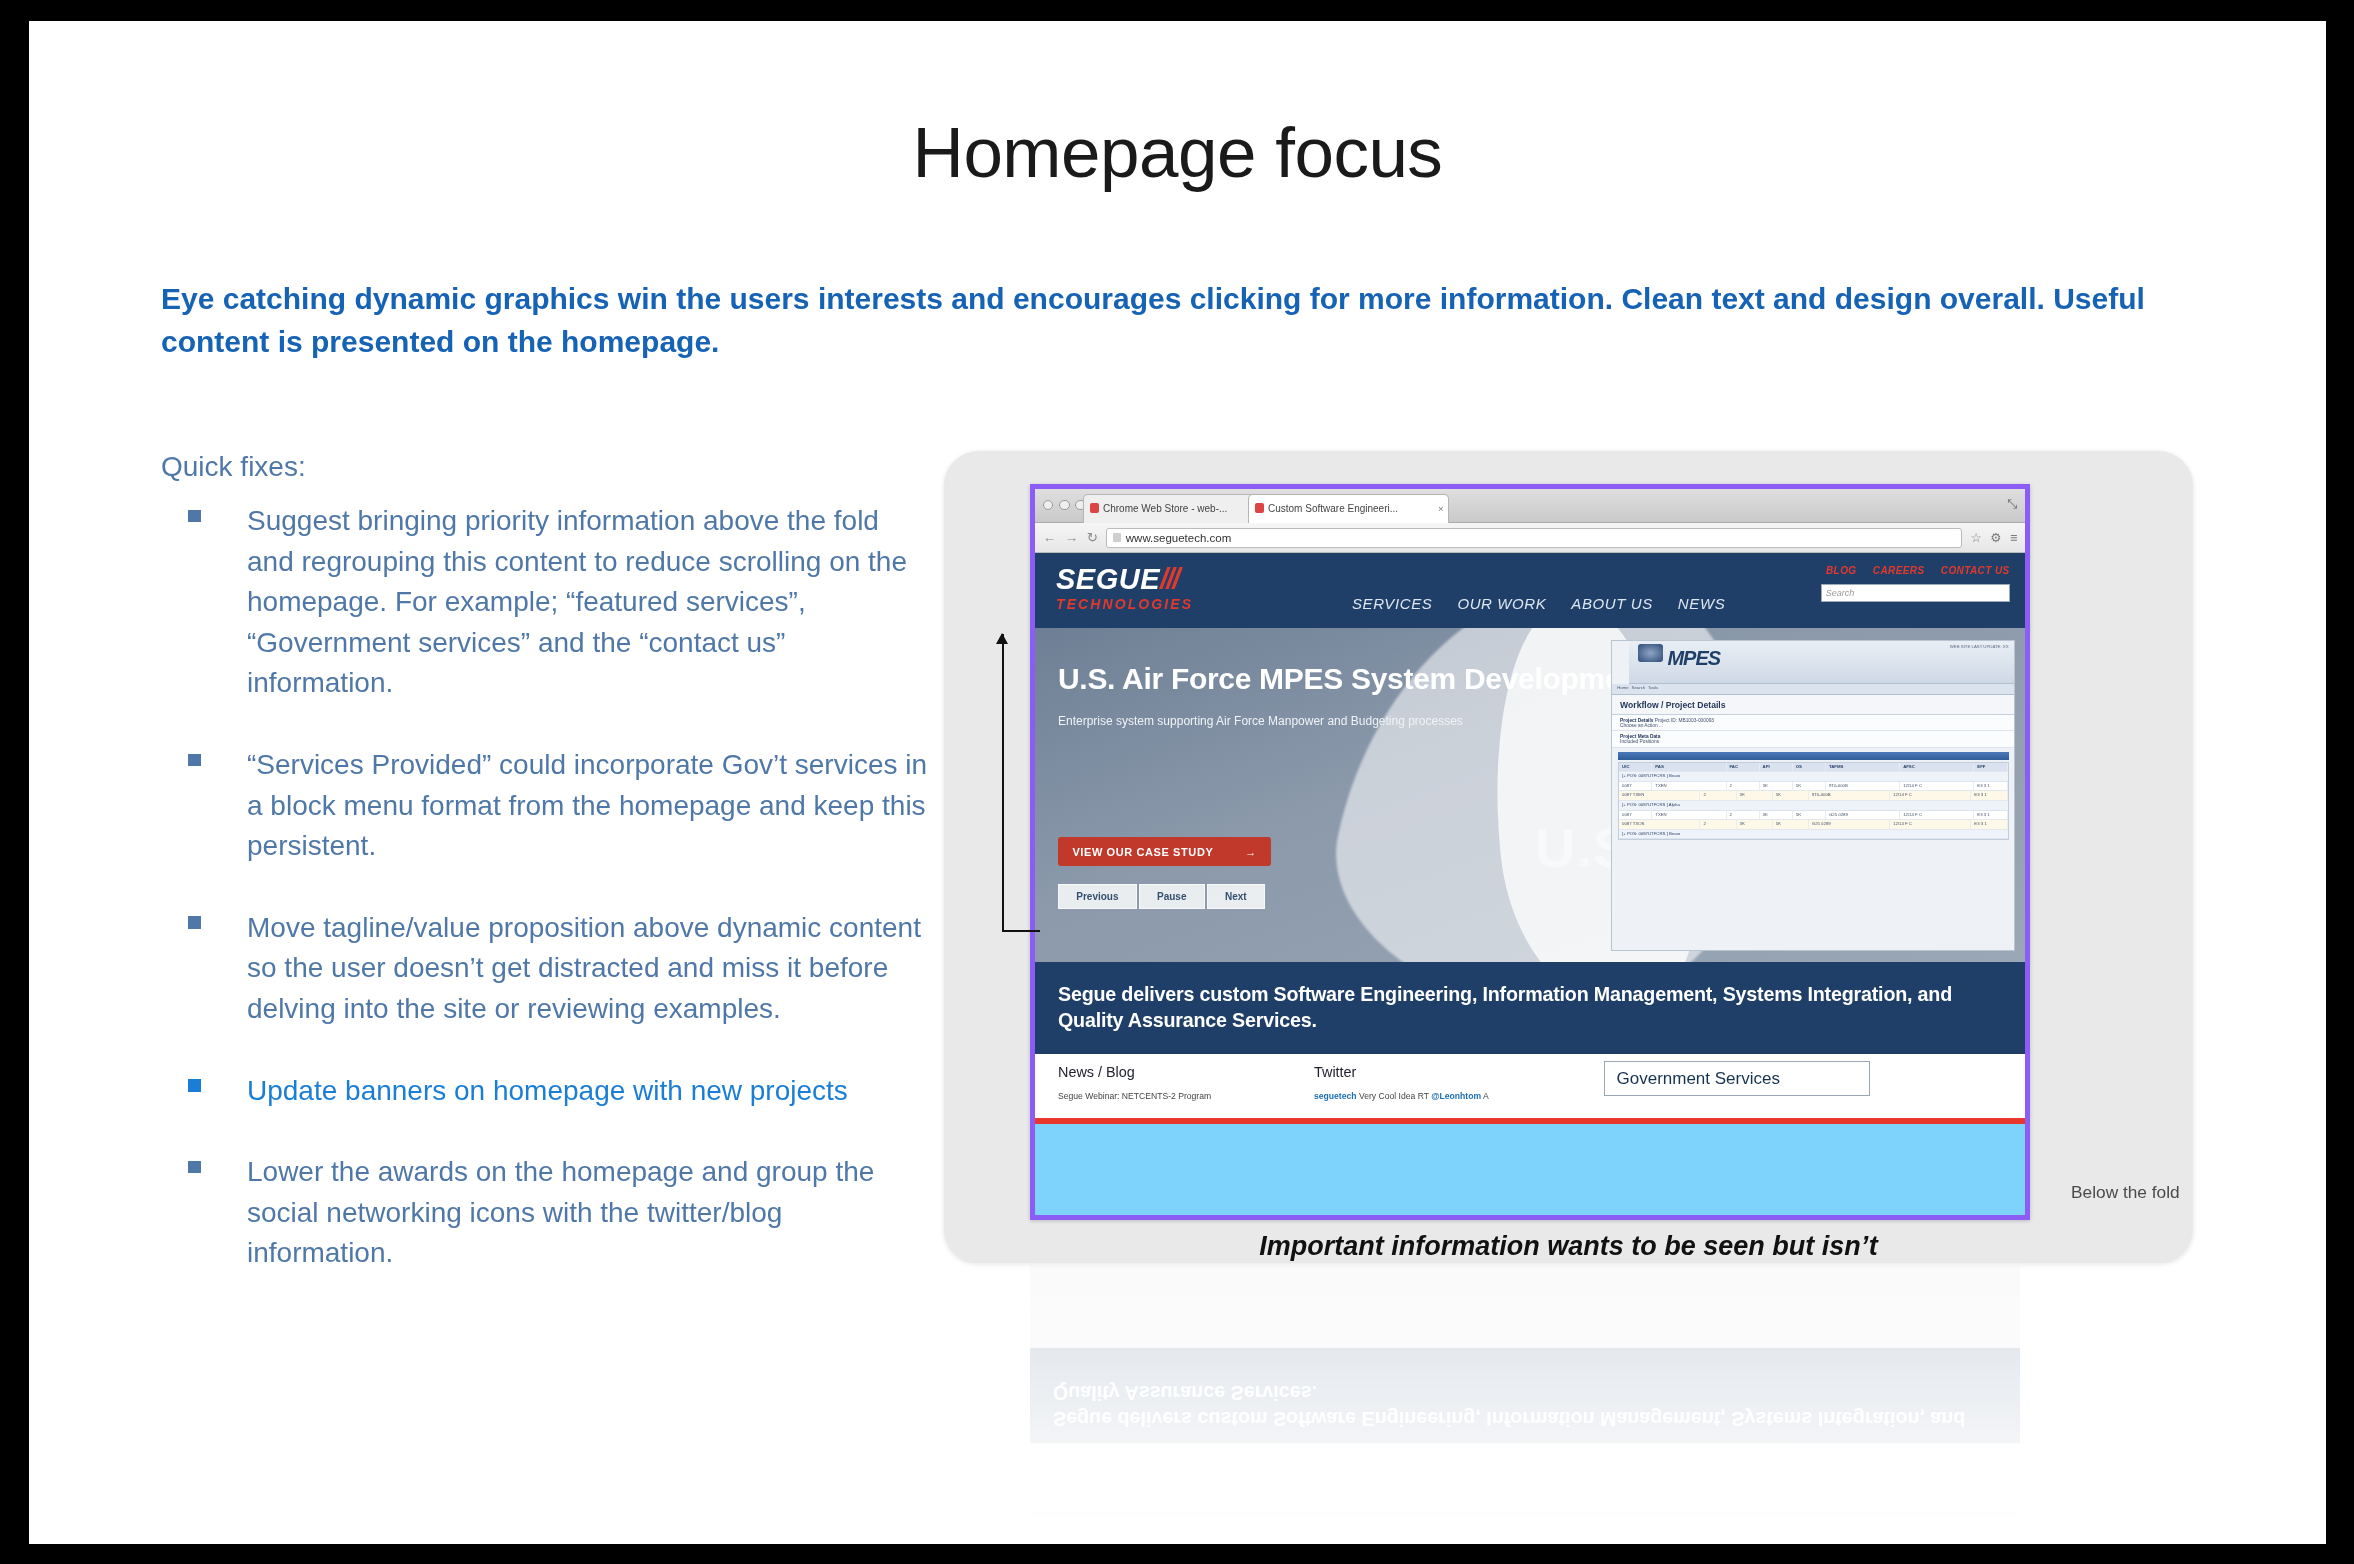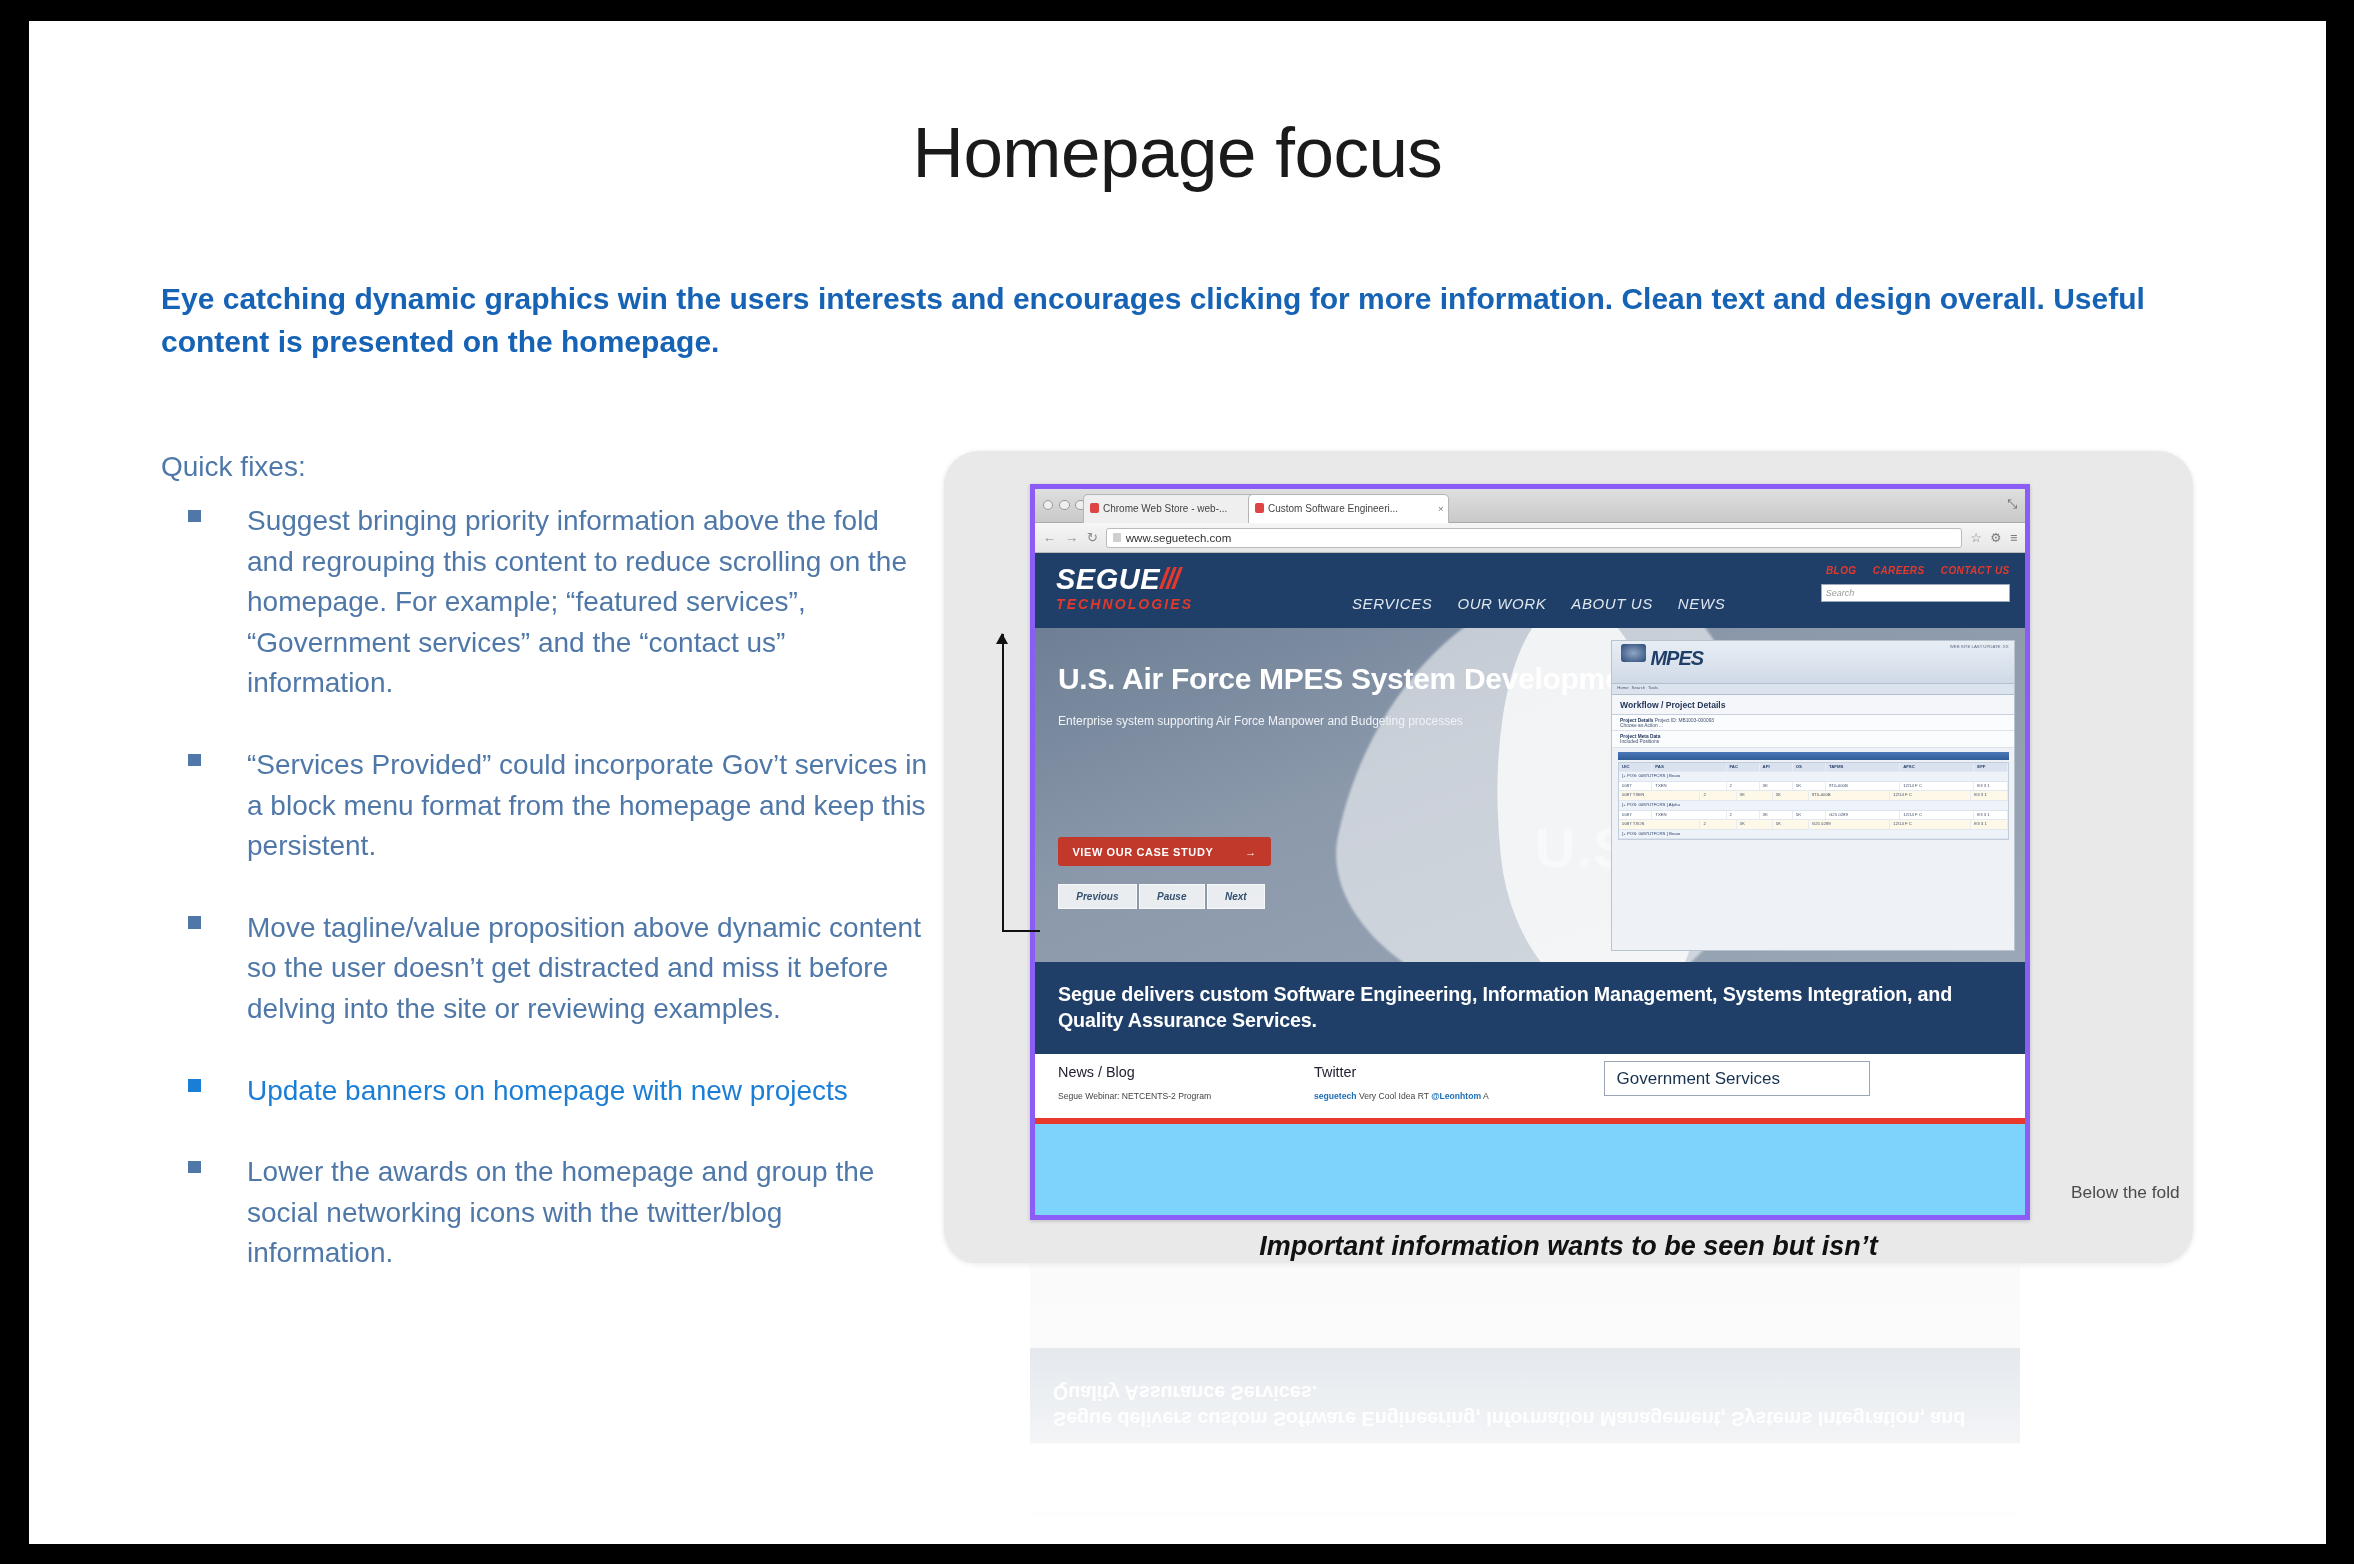--- a/index.html
+++ b/index.html
@@ -341,21 +341,20 @@
     gap: 1.9px;
     z-index: 3;
   }
   .slider-ctrls span {
     background: rgba(255,255,255,0.82);
     color: #33506f;
     font-size: 10px;
     font-weight: bold;
     padding: 5.8px 17.3px;
     border: 1px solid rgba(255,255,255,0.6);
-    font-style: italic;
   }
 
   
   .app-shot {
     position: absolute;
     right: 9.6px;
     top: 11.5px;
     width: 402px;
     height: 309px;
     background: #eef1f5;
@@ -363,20 +362,21 @@
     z-index: 4;
     overflow: hidden;
     font-size: 5.3px;
     color: #40506a;
   }
   .app-top {
     height: 42px;
     background: linear-gradient(#e9eef5,#cfd9e6);
     border-bottom: 1px solid #b2bfd0;
     position: relative;
+    margin-left: 17px;
   }
   .app-top .mpes {
     position: absolute;
     left: 8.6px;
     top: 6.7px;
     color: #1f3f68;
     font-weight: bold;
     font-style: italic;
     font-size: 20px;
     letter-spacing: -1px;

